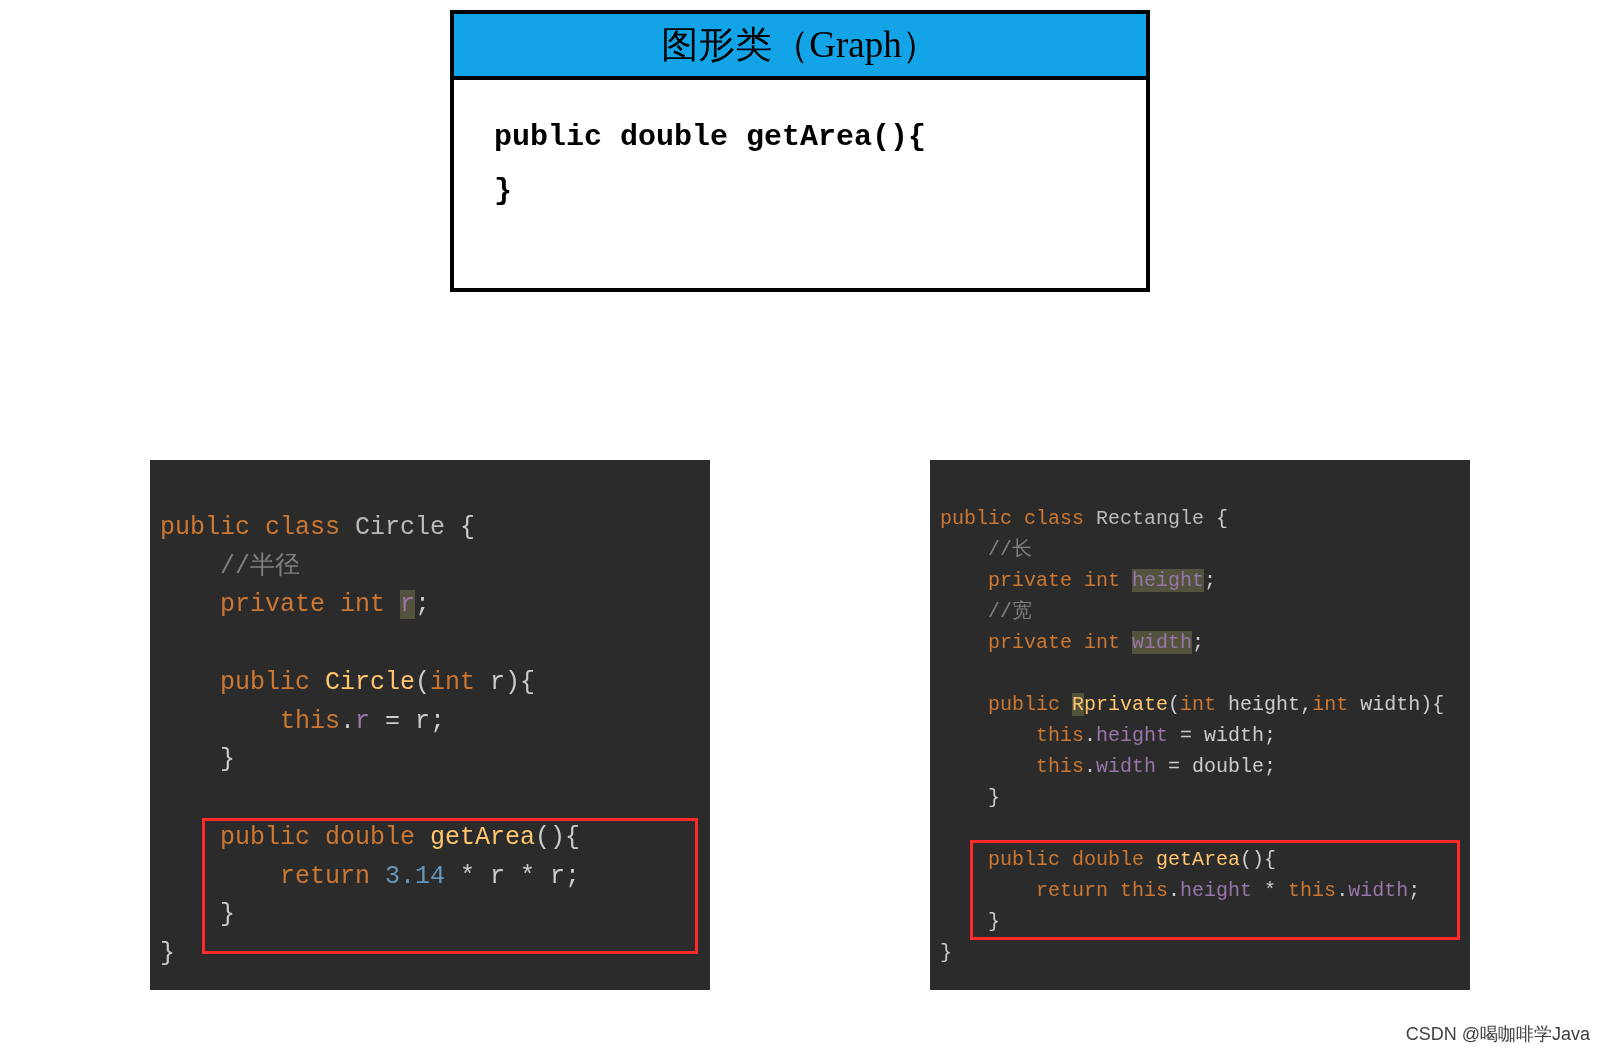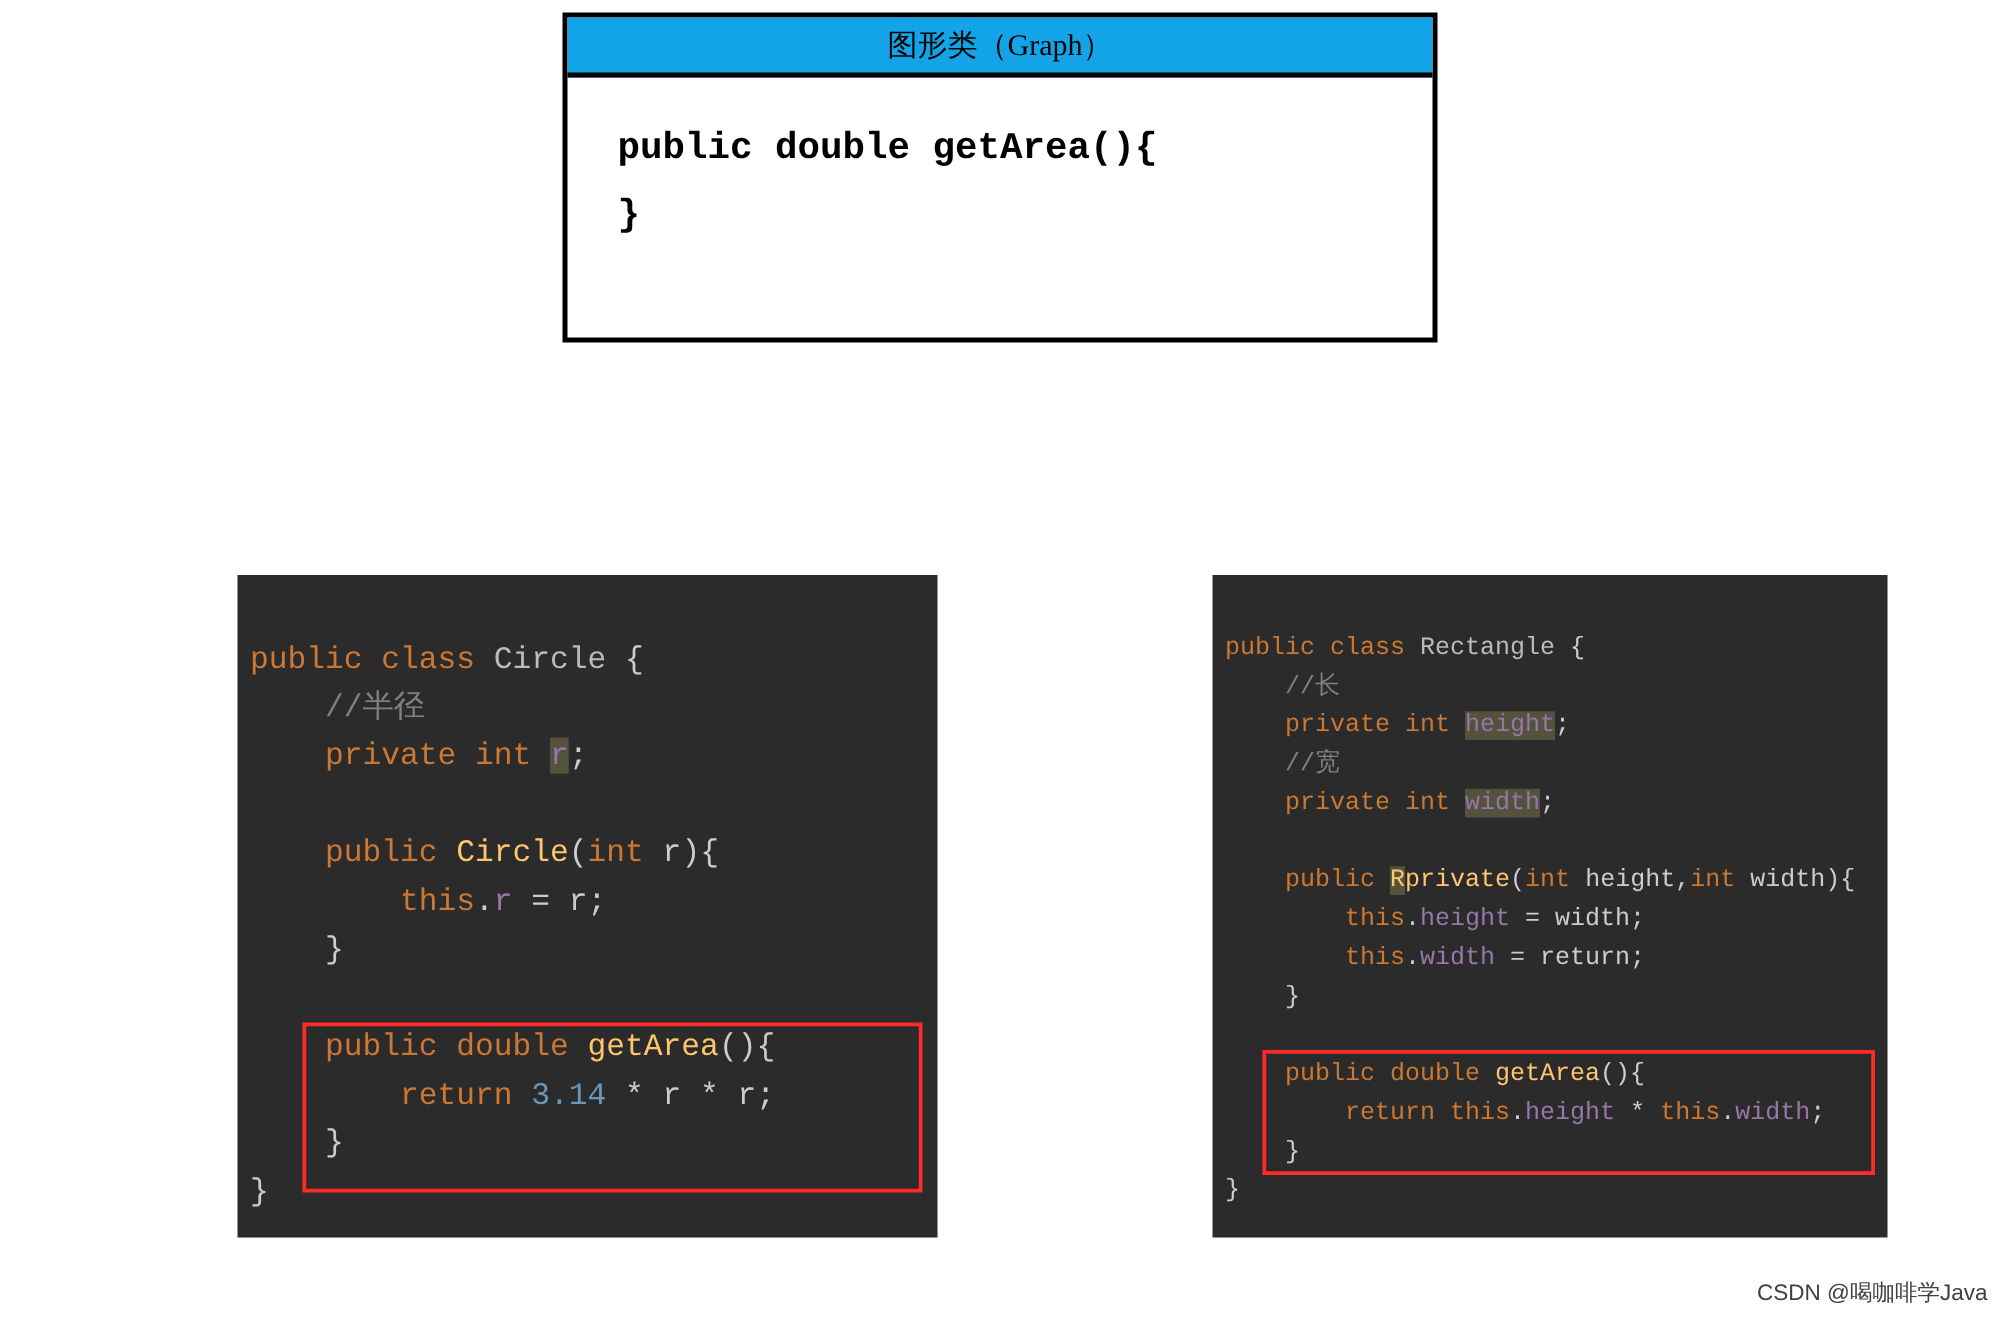--- a/index.html
+++ b/index.html
@@ -19,21 +19,21 @@
     top: 10px;
     left: 450px;
     width: 700px;
     border: 4px solid #000;
     background: #fff;
   }
   .uml-header {
     background: #13a4e8;
     border-bottom: 4px solid #000;
     text-align: center;
-    font-size: 24px;
+    font-size: 37px;
     padding: 6px 0;
     font-family: "SimSun", serif;
   }
   .uml-body {
     padding: 30px 40px 70px 40px;
     font-family: "Courier New", monospace;
     font-size: 30px;
     line-height: 1.8;
     position: relative;
     font-weight: bold;
@@ -45,21 +45,20 @@
   }
 
   
   .code-panel {
     position: absolute;
     background: #2b2b2b;
     color: #bbbbbb;
     font-family: "Consolas", "Courier New", monospace;
     white-space: pre;
     overflow: hidden;
-    margin-left: 40px;
   }
   .circle-panel {
     top: 460px;
     left: 150px;
     width: 560px;
     height: 530px;
     font-size: 25px;
     line-height: 1.55;
     padding: 10px 0 10px 10px;
   }
@@ -143,21 +142,21 @@
 
 <div class="code-panel rect-panel">
 <span class="kw">public</span> <span class="kw">class</span> <span class="cls">Rectangle</span><span class="p"> {</span>
     <span class="cmt">//长</span>
     <span class="kw">private</span> <span class="kw">int</span> <span class="fld hl">height</span><span class="p">;</span>
     <span class="cmt">//宽</span>
     <span class="kw">private</span> <span class="kw">int</span> <span class="fld hl">width</span><span class="p">;</span>
 
     <span class="kw">public</span> <span class="mth hl">R</span><span class="mth">private</span><span class="p">(</span><span class="kw">int</span><span class="p"> height</span><span class="p">,</span><span class="kw">int</span><span class="p"> width</span><span class="p">){</span>
         <span class="kw">this</span><span class="p">.</span><span class="fld">height</span><span class="p"> = width;</span>
-        <span class="kw">this</span><span class="p">.</span><span class="fld">width</span><span class="p"> = return;</span>
+        <span class="kw">this</span><span class="p">.</span><span class="fld">width</span><span class="p"> = double;</span>
     <span class="p">}</span>
 
     <span class="kw">public</span> <span class="kw">double</span> <span class="mth">getArea</span><span class="p">(){</span>
         <span class="kw">return</span> <span class="kw">this</span><span class="p">.</span><span class="fld">height</span><span class="p"> * </span><span class="kw">this</span><span class="p">.</span><span class="fld">width</span><span class="p">;</span>
     <span class="p">}</span>
 <span class="p">}</span>
 <div class="redbox"></div>
 </div>
 
 <div class="wm">CSDN @喝咖啡学Java</div>

